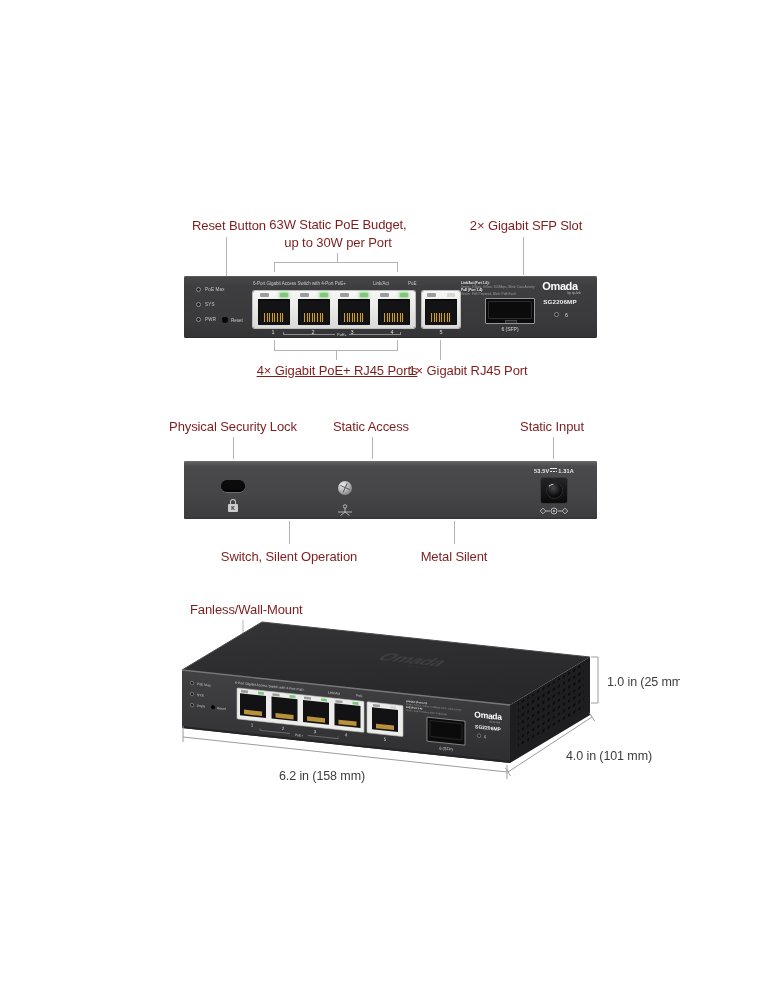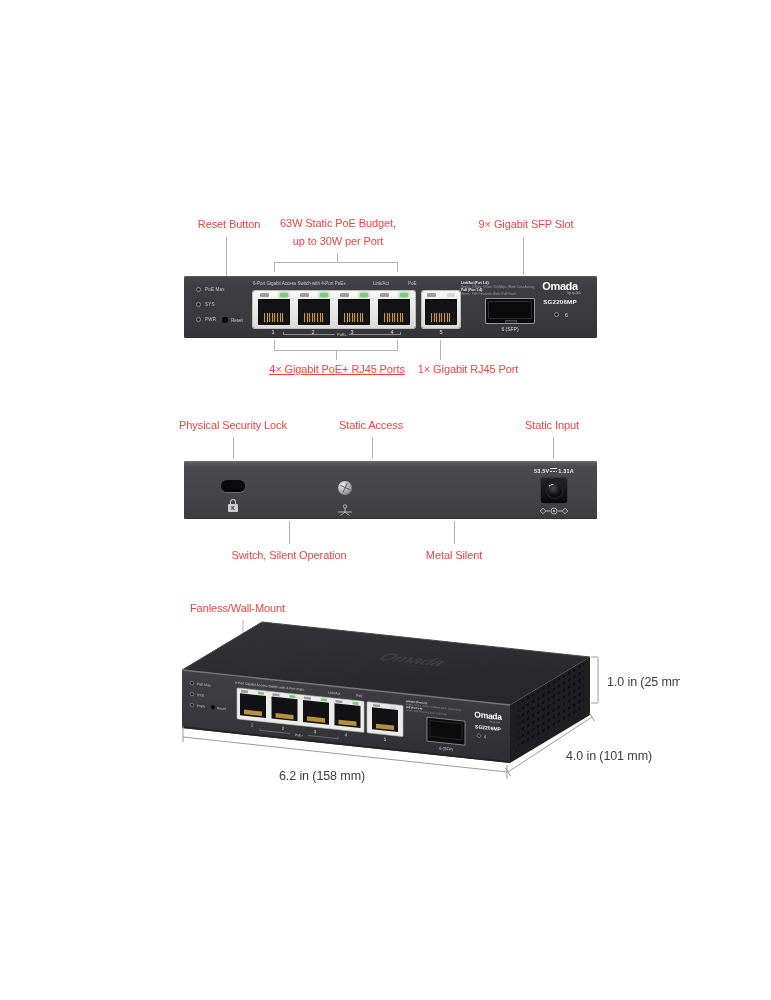--- a/index.html
+++ b/index.html
@@ -1,20 +1,20 @@
 <!DOCTYPE html>
 <html><head>
 <meta charset="utf-8">
 <style>
   * { margin:0; padding:0; box-sizing:border-box; }
   body { background:#ffffff; font-family:"Liberation Sans", sans-serif; }
   .canvas { position:relative; width:771px; height:1000px; background:#fff; overflow:hidden; }
 
   
-  .ann { position:absolute; font-size:11px; letter-spacing:-0.1px; color:#ef4444; white-space:nowrap; transform:translateX(-50%); }
+  .ann { position:absolute; font-size:13px; letter-spacing:-0.1px; color:#7f1d1d; white-space:nowrap; transform:translateX(-50%); }
   .vline { position:absolute; width:1px; background:#b4b4b4; }
   .hline { position:absolute; height:1px; background:#b4b4b4; }
 
   
   .panel-front { position:absolute; left:184px; top:276px; width:413px; height:62px;
     background:linear-gradient(180deg,#47474a 0%,#3e3e40 18%,#3a3a3c 70%,#343436 100%);
     border-radius:2px; box-shadow:inset 0 1px 0 #59595c, inset 0 -1px 0 #2a2a2c; }
   .led-row { position:absolute; left:12px; display:flex; align-items:center; gap:4px; }
   .led-dot { width:5px; height:5px; border-radius:50%; background:#232325; border:1px solid #909092; }
   .led-lab { font-size:4.5px; color:#c9c9cb; letter-spacing:0.2px; }
@@ -79,21 +79,21 @@
   .dim-text { font-size:12.5px; fill:#3d3d3d; letter-spacing:-0.1px; }
 </style>
 </head>
 <body>
 
 <div class="canvas">
 
   <div class="ann" style="left:229px; top:218px;">Reset Button</div>
   <div class="ann" style="left:338px; top:217px;">63W Static PoE Budget,</div>
   <div class="ann" style="left:338px; top:235px;">up to 30W per Port</div>
-  <div class="ann" style="left:526px; top:218px;">9× Gigabit SFP Slot</div>
+  <div class="ann" style="left:526px; top:218px;">2× Gigabit SFP Slot</div>
 
   <div class="vline" style="left:226px; top:237px; height:69px;"></div>
   <div class="vline" style="left:523px; top:237px; height:38px;"></div>
 
   <div class="vline" style="left:337px; top:253px; height:9px;"></div>
   <div class="hline" style="left:274px; top:262px; width:124px;"></div>
   <div class="vline" style="left:274px; top:262px; height:10px;"></div>
   <div class="vline" style="left:397px; top:262px; height:10px;"></div>
 
   <div class="panel-front">

